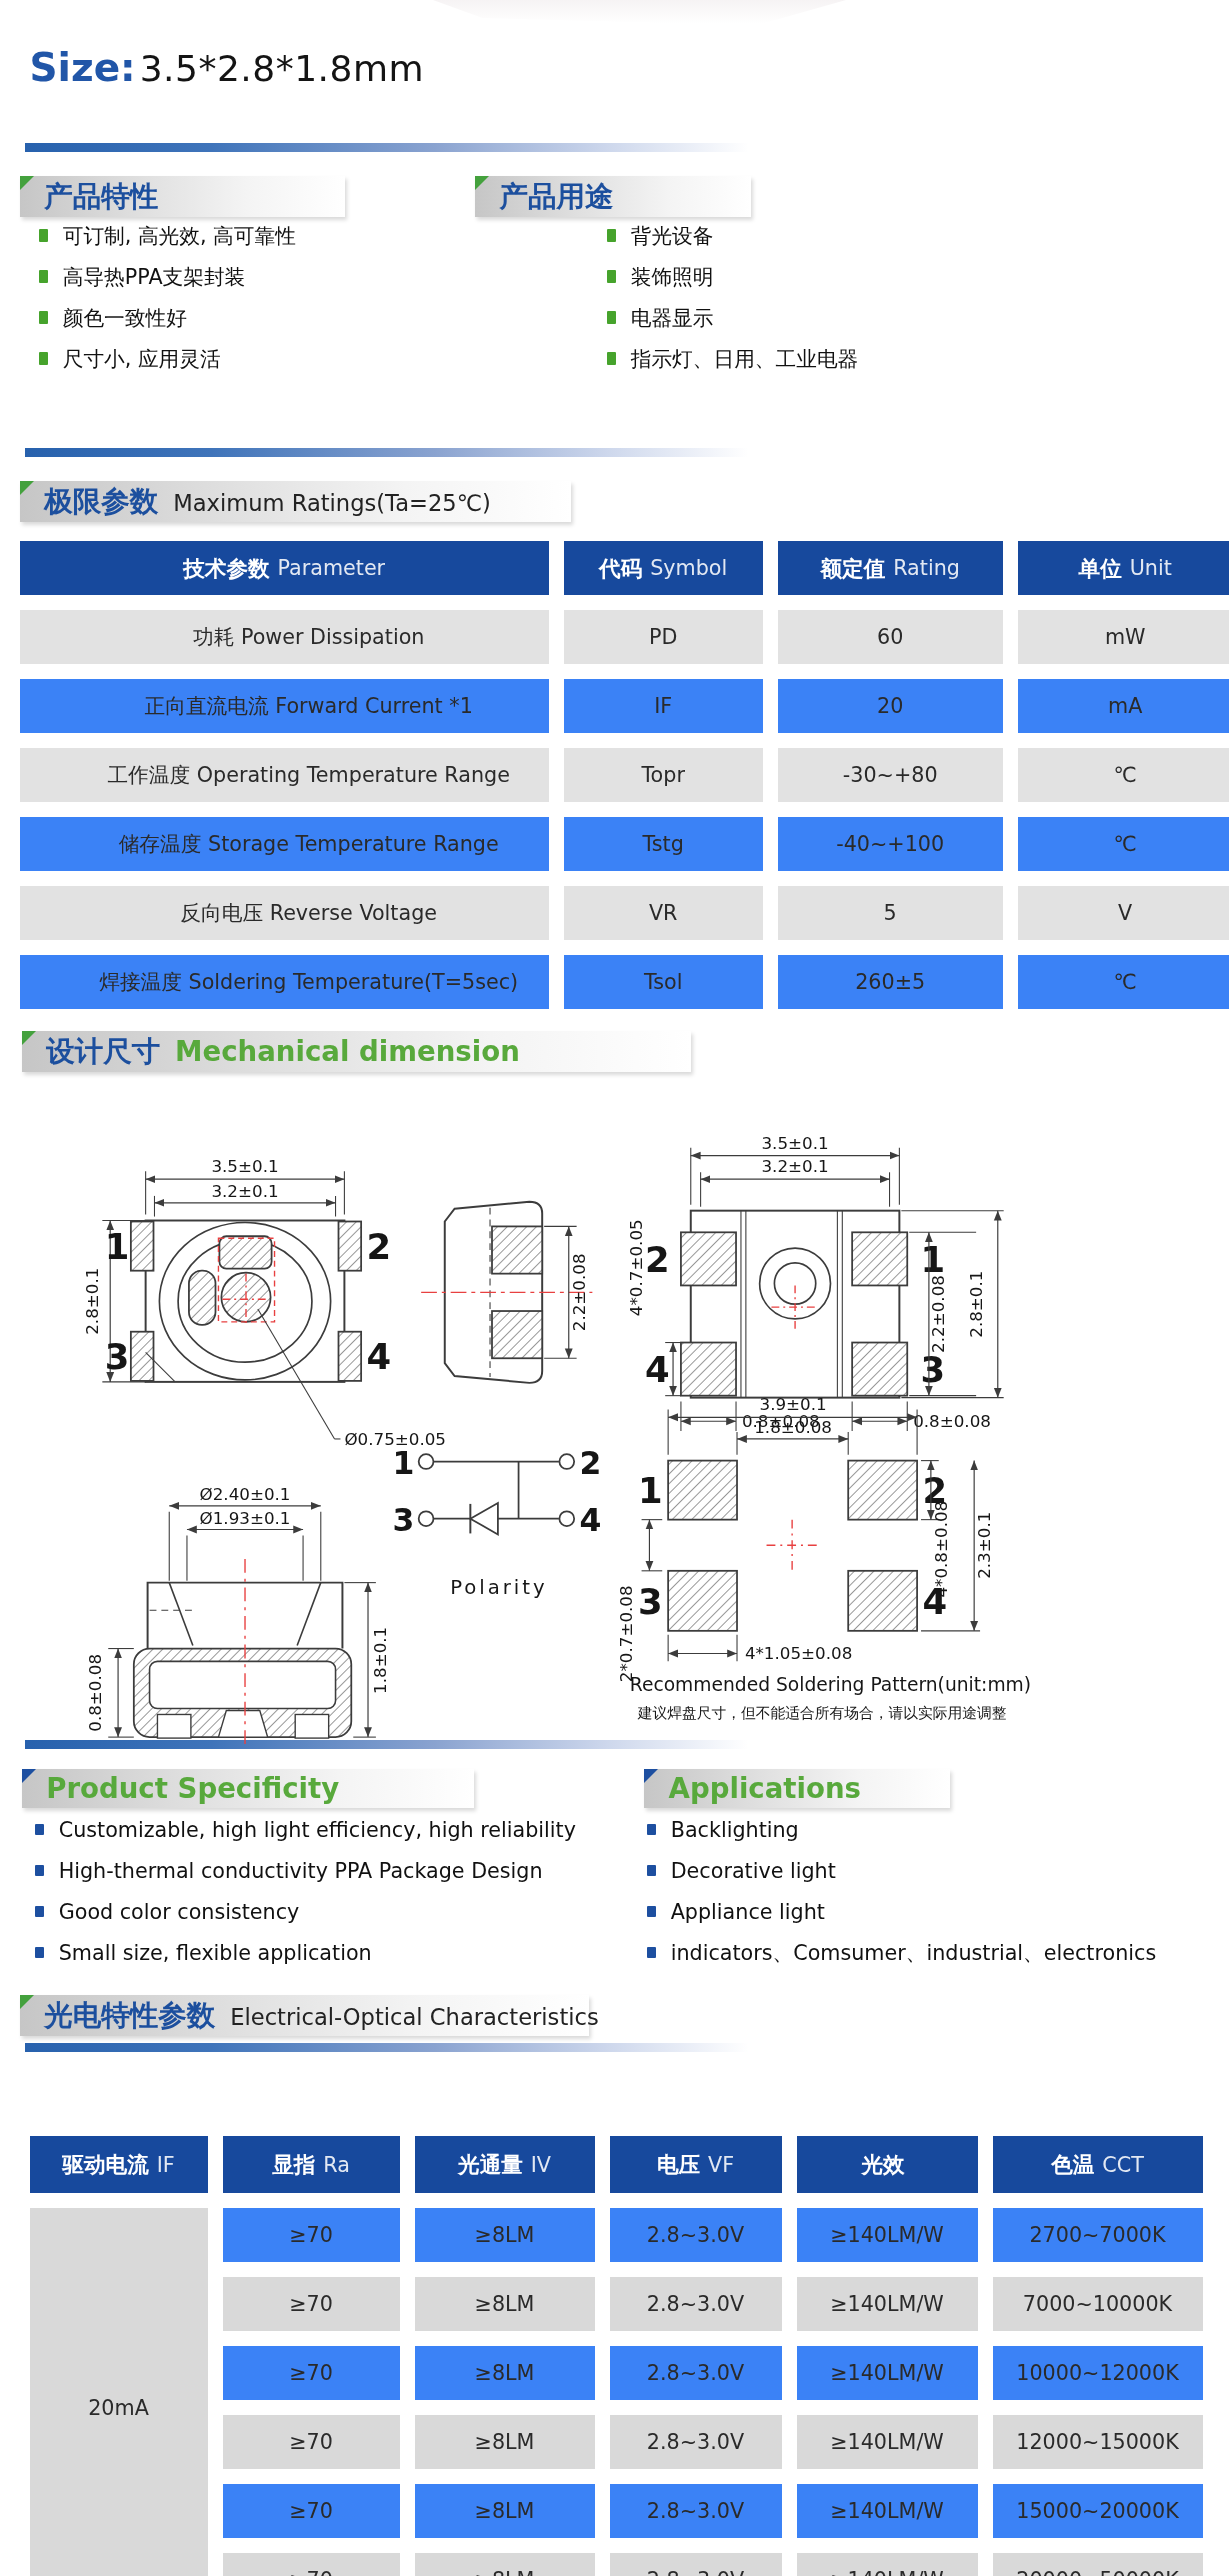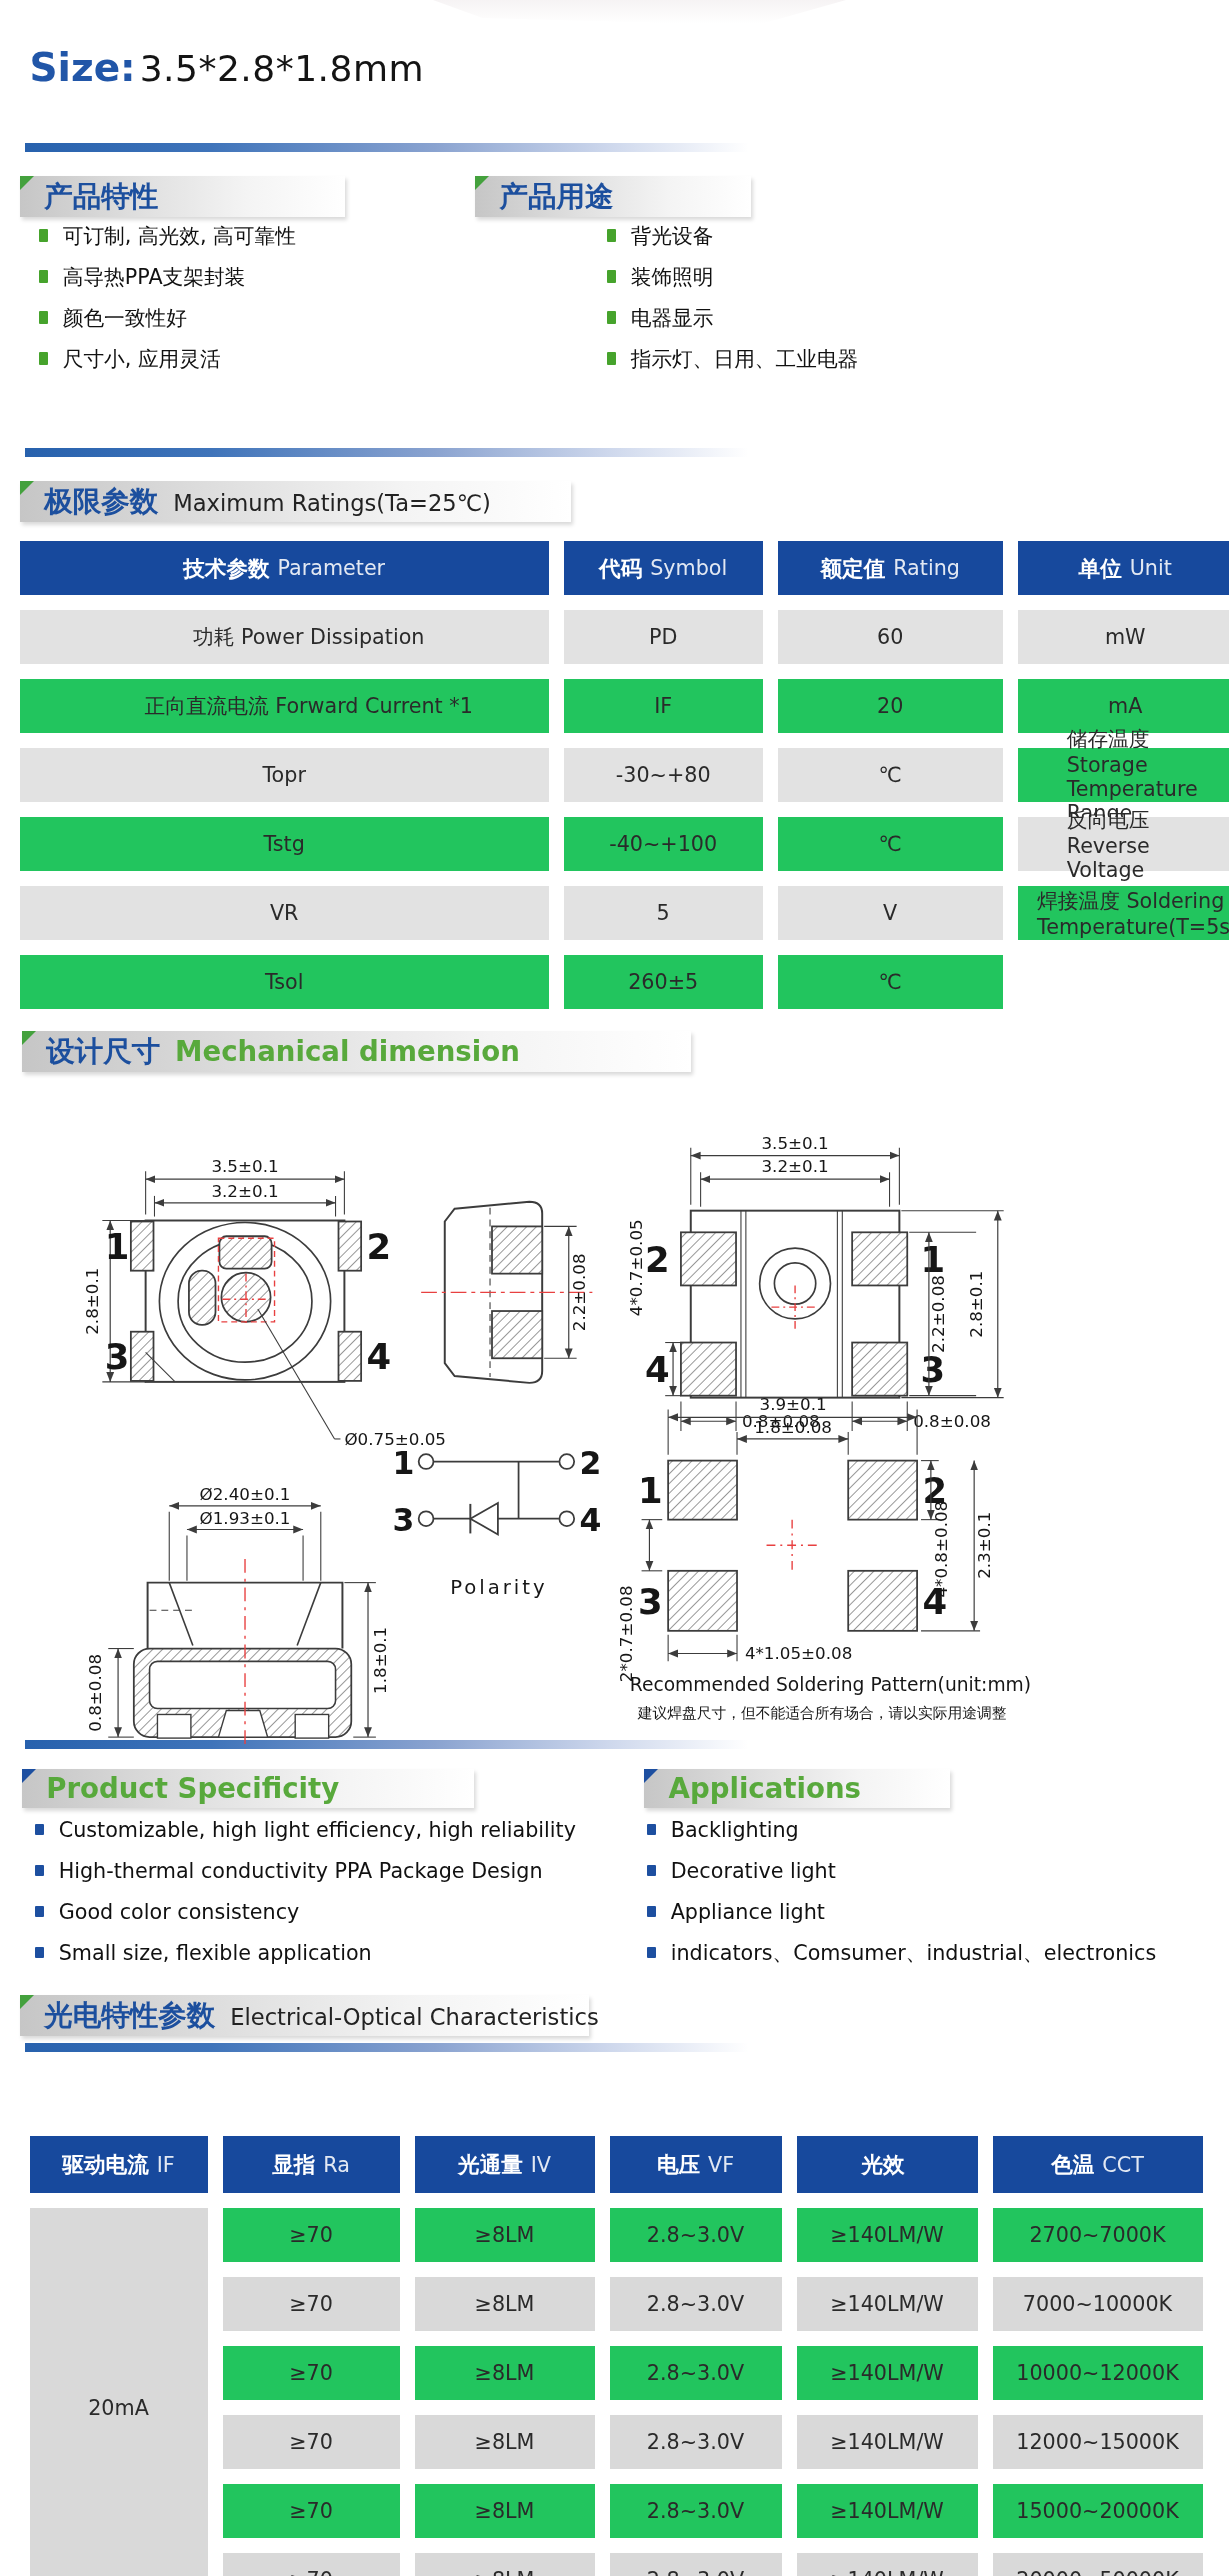--- a/index.html
+++ b/index.html
@@ -30,21 +30,21 @@
   .blist .item{height:41px;display:flex;align-items:center;font-size:20.7px;color:#111;}
   .bullet{width:8.9px;height:12.8px;background:#46a32c;margin-right:14.8px;border-radius:1px;flex:none;}
   .blist.en .bullet{background:#1d4fa0;height:10.8px;}
   
   .tbl{position:absolute;display:grid;gap:15px;}
   .tbl .c{display:flex;align-items:center;justify-content:center;font-size:20.7px;color:#2a2a2a;}
   .tbl .th{background:#17499d;color:#fff;font-size:21.6px;}
   .th .h-zh{font-weight:bold;}
   .th .h-en{opacity:.88;margin-left:7.9px;font-weight:normal;font-size:20.7px;}
   .r-dark{background:#e2e2e2;}
-  .r-light{background:#22c55e;}
+  .r-light{background:#3b82f6;}
   .r-mid{background:#d9d9d9;}
   .pl{justify-content:flex-start;padding-left:49px;}
   #ratings-table{left:19.7px;top:541px;grid-template-columns:529px 199px 225px 215px;grid-auto-rows:54px;}
   #eo-table{left:29.5px;top:2136px;grid-template-columns:178px 177px 180px 172px 181px 210px;
             grid-template-rows:57px repeat(6,54px);}
   .eo-if{grid-column:1;grid-row:2/8;background:#d9d9d9;}
   
   .mech{position:absolute;left:0;top:1061px;width:1230px;height:689px;}
   .mech text{font-family:"DejaVu Sans","Liberation Sans",sans-serif;fill:#161616;}
   .dim{font-size:17px;text-anchor:middle;}
@@ -148,20 +148,21 @@
     <div class="c r-dark pl">功耗 Power Dissipation</div>
     <div class="c r-dark">PD</div>
     <div class="c r-dark">60</div>
     <div class="c r-dark">mW</div>
 
     <div class="c r-light pl">正向直流电流 Forward Current *1</div>
     <div class="c r-light">IF</div>
     <div class="c r-light">20</div>
     <div class="c r-light">mA</div>
 
+    <div class="c r-dark pl">工作温度 Operating Temperature Range</div>
     <div class="c r-dark">Topr</div>
     <div class="c r-dark">-30~+80</div>
     <div class="c r-dark">℃</div>
 
     <div class="c r-light pl">储存温度 Storage Temperature Range</div>
     <div class="c r-light">Tstg</div>
     <div class="c r-light">-40~+100</div>
     <div class="c r-light">℃</div>
 
     <div class="c r-dark pl">反向电压 Reverse Voltage</div>

